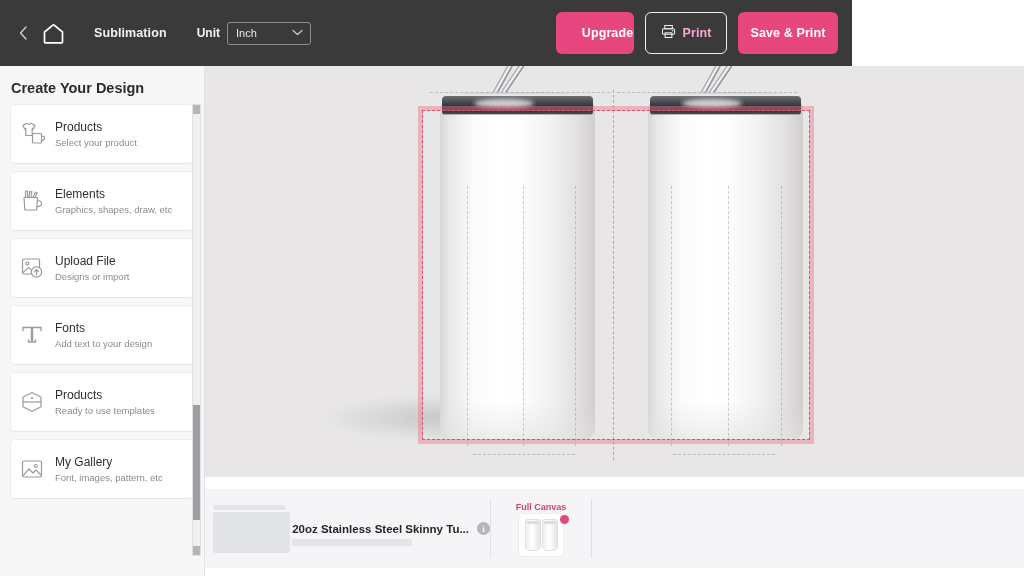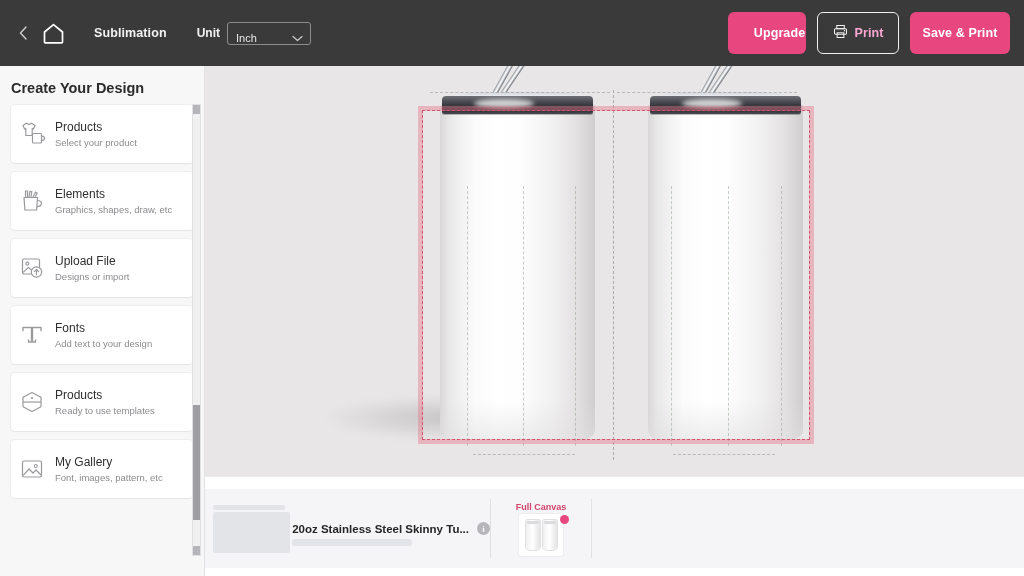--- a/index.html
+++ b/index.html
@@ -7,21 +7,21 @@
     width: 1024px; height: 576px;
     font-family: "Liberation Sans", sans-serif;
     background: #ffffff;
     overflow: hidden;
   }
   #app { position: relative; width: 1024px; height: 576px; }
 
   
   .header {
     position: absolute; top: 0; left: 0;
-    width: 1024px; height: 66px;
+    width: 852px; height: 66px;
     background: #3a3a3a;
     display: flex; align-items: center;
   }
   .hdr-back {
     margin-left: 14px; width: 18px; height: 28px;
     display: flex; align-items: center; justify-content: center;
     color: #cfcfcf; font-size: 15px; cursor: pointer;
   }
   .hdr-home {
     margin-left: 4px; width: 34px; height: 34px;
@@ -33,21 +33,21 @@
     letter-spacing: .1px;
   }
   .hdr-unit-label {
     margin-left: 30px; color: #f2f2f2; font-size: 12px; font-weight: bold;
   }
   .unit-select {
     margin-left: 7px;
     width: 84px; height: 23px;
     border: 1px solid #8d8d8d; border-radius: 3px;
     background: #3a3a3a;
-    display: flex; align-items: flex-end; justify-content: space-between;
+    display: flex; align-items: center; justify-content: space-between;
     padding: 0 7px 0 8px; cursor: pointer;
   }
   .unit-select .val { color: #e9e9e9; font-size: 11px; }
   .unit-select .chev { color: #c3c3c3; font-size: 9px; line-height: 1; }
 
   .hdr-right {
     margin-left: auto; margin-right: 14px;
     display: flex; align-items: center; gap: 11px;
   }
   .btn {

